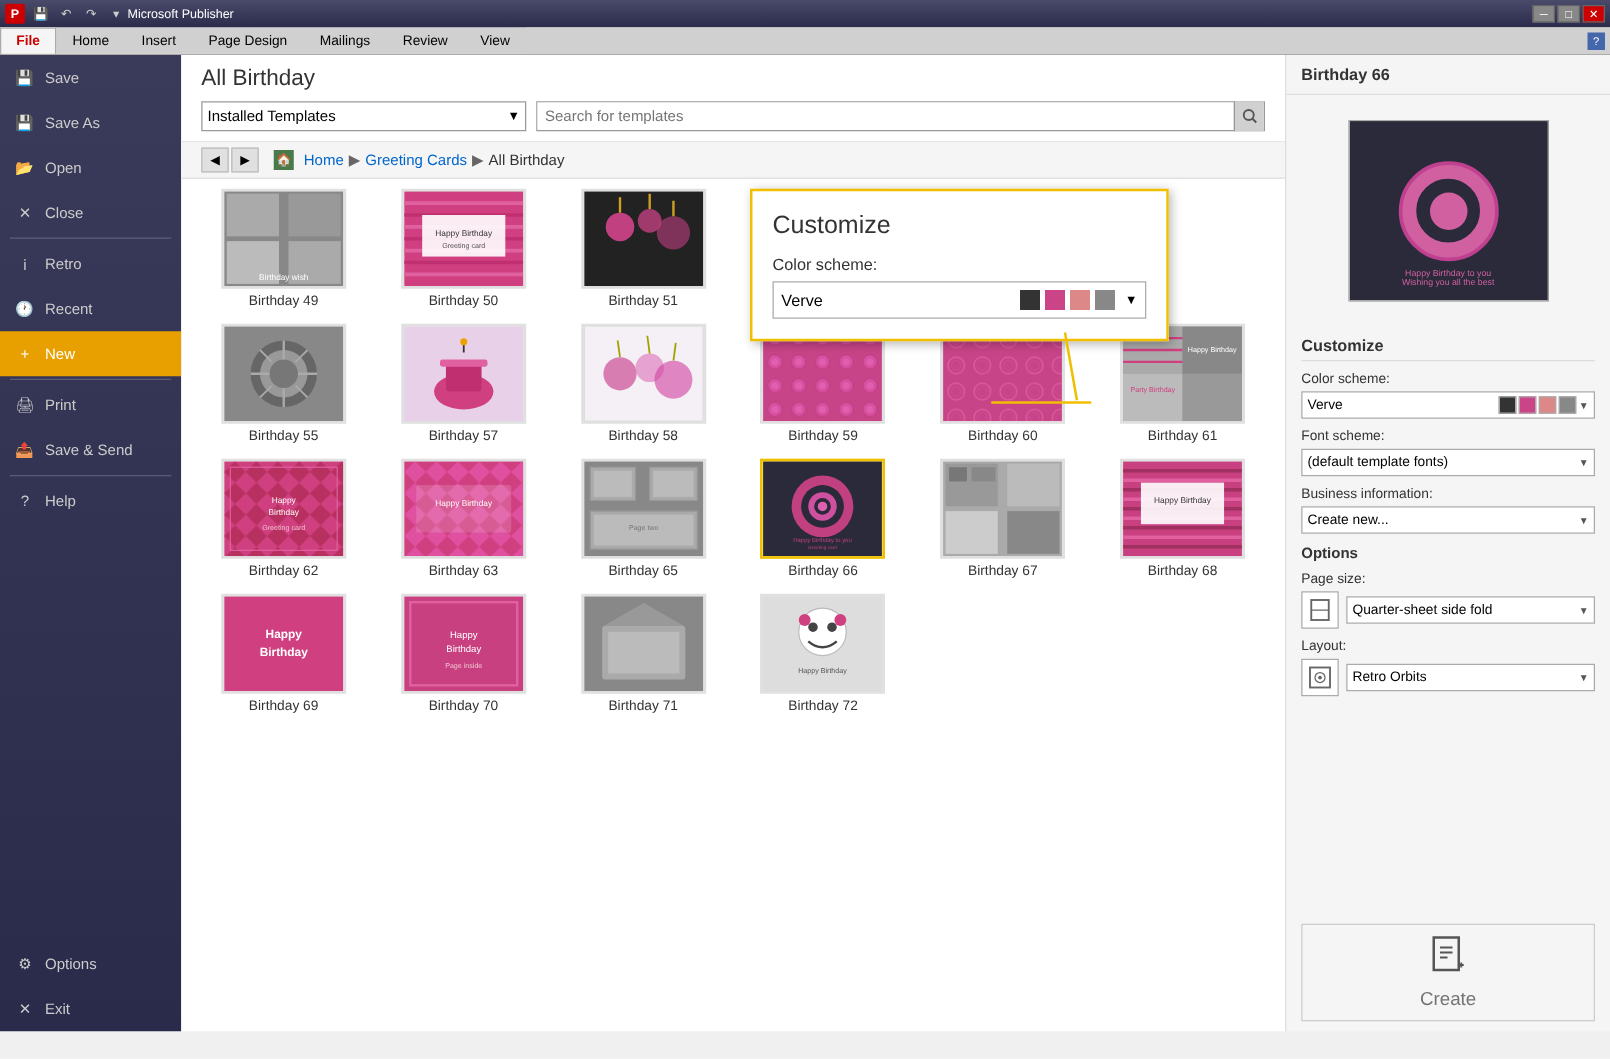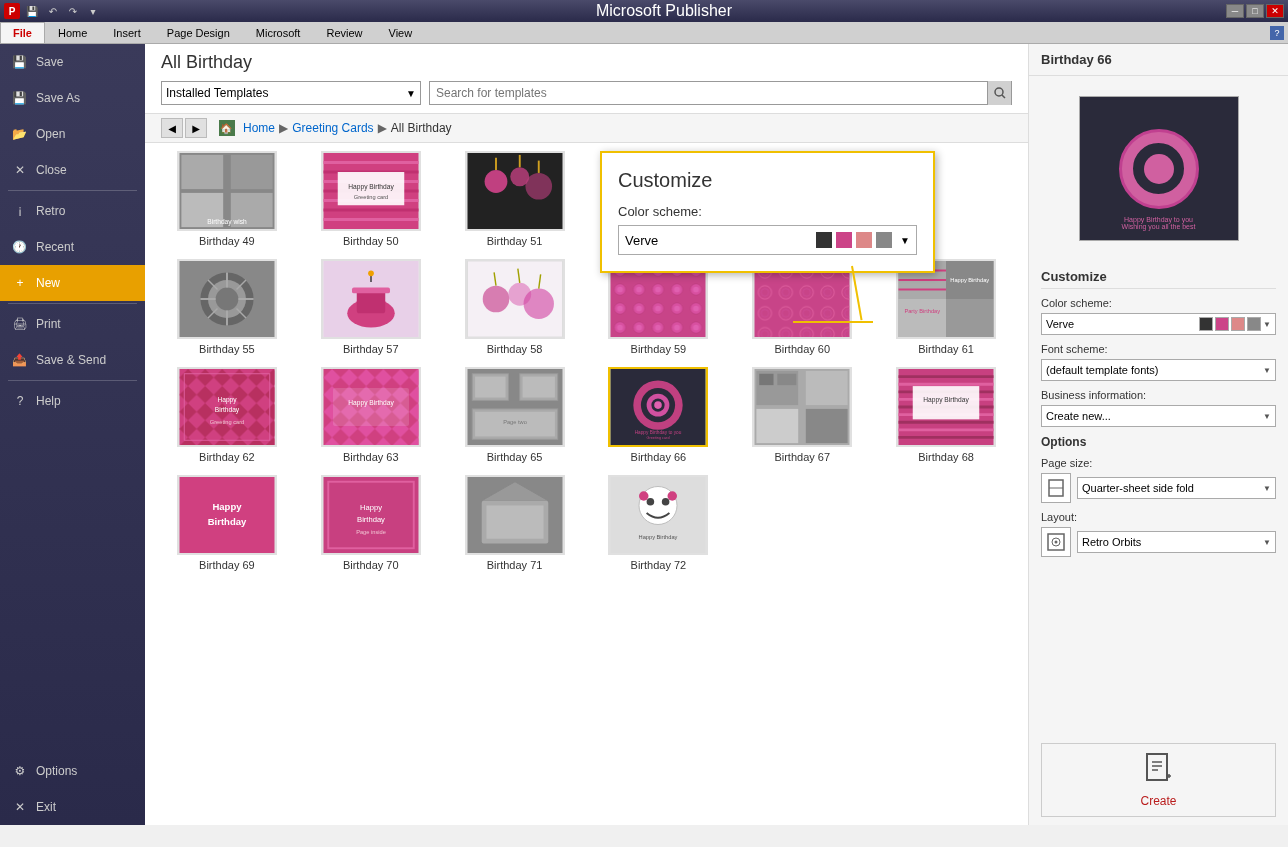--- a/index.html
+++ b/index.html
@@ -10,21 +10,21 @@
       background: linear-gradient(to bottom, #4a4a6a, #2a2a4a);
       height: 22px;
       display: flex;
       align-items: center;
       justify-content: space-between;
       padding: 0 4px;
       color: white;
     }
     .title-bar-left { display: flex; align-items: center; gap: 4px; }
     .title-bar-icon { width: 16px; height: 16px; background: #c00; border-radius: 2px; display: flex; align-items: center; justify-content: center; color: white; font-size: 10px; font-weight: bold; }
-    .title-bar-title { font-size: 16px; color: #fff; flex: 1; text-align: center; }
+    .title-bar-title { font-size: 10px; color: #fff; flex: 1; }
     .title-bar-controls { display: flex; gap: 2px; }
     .title-bar-btn { width: 18px; height: 14px; background: #888; border: 1px solid #666; font-size: 9px; display: flex; align-items: center; justify-content: center; cursor: pointer; color: white; }
     .title-bar-btn.close { background: #c00; }
     .qa-btn { width: 18px; height: 16px; display: flex; align-items: center; justify-content: center; color: #ccc; font-size: 10px; cursor: pointer; }
 
     
     .ribbon { background: linear-gradient(to bottom, #f5f5f5, #e0e0e0); border-bottom: 1px solid #aaa; }
     .ribbon-tabs { display: flex; background: #d0d0d0; }
     .ribbon-tab { padding: 4px 12px; font-size: 11px; cursor: pointer; border: 1px solid transparent; border-bottom: none; }
     .ribbon-tab.active { background: #f5f5f5; border-color: #aaa; color: #c00; font-weight: bold; }
@@ -86,21 +86,21 @@
     .rp-dropdown { width: 100%; height: 22px; border: 1px solid #aaa; background: white; display: flex; align-items: center; justify-content: space-between; padding: 0 4px; font-size: 11px; cursor: pointer; }
     .rp-dropdown-arrow { font-size: 8px; color: #555; }
     .rp-color-swatches { display: flex; gap: 2px; align-items: center; }
     .rp-swatch { width: 14px; height: 14px; border: 1px solid #aaa; }
 
     .rp-options-title { font-size: 12px; font-weight: bold; color: #333; margin: 8px 0 4px; }
     .rp-page-size-icon { width: 30px; height: 30px; background: white; border: 1px solid #aaa; display: flex; align-items: center; justify-content: center; }
 
     .create-btn { margin: 8px 12px; background: #f5f5f5; border: 1px solid #ccc; padding: 8px; display: flex; flex-direction: column; align-items: center; gap: 4px; cursor: pointer; }
     .create-btn-icon { font-size: 24px; color: #555; }
-    .create-btn-label { font-size: 12px; color: #b91c1c; }
+    .create-btn-label { font-size: 15px; color: #737373; }
 
     
     .customize-popup {
       position: absolute;
       left: 648px;
       top: 185px;
       width: 335px;
       background: white;
       border: 2px solid #f0c000;
       box-shadow: 2px 2px 8px rgba(0,0,0,0.3);
@@ -143,21 +143,21 @@
     <div class="title-bar-btn close">✕</div>
   </div>
 </div>
 
 <div class="ribbon">
   <div class="ribbon-tabs">
     <div class="ribbon-tab active">File</div>
     <div class="ribbon-tab">Home</div>
     <div class="ribbon-tab">Insert</div>
     <div class="ribbon-tab">Page Design</div>
-    <div class="ribbon-tab">Microsoft</div>
+    <div class="ribbon-tab">Mailings</div>
     <div class="ribbon-tab">Review</div>
     <div class="ribbon-tab">View</div>
     <div style="flex:1;background:#d0d0d0;"></div>
     <div style="display:flex;gap:2px;align-items:center;padding:2px 4px;background:#d0d0d0;">
       <div style="width:14px;height:14px;background:#4466aa;color:white;font-size:9px;display:flex;align-items:center;justify-content:center;">?</div>
     </div>
   </div>
 </div>
 
 <div class="main-layout">

